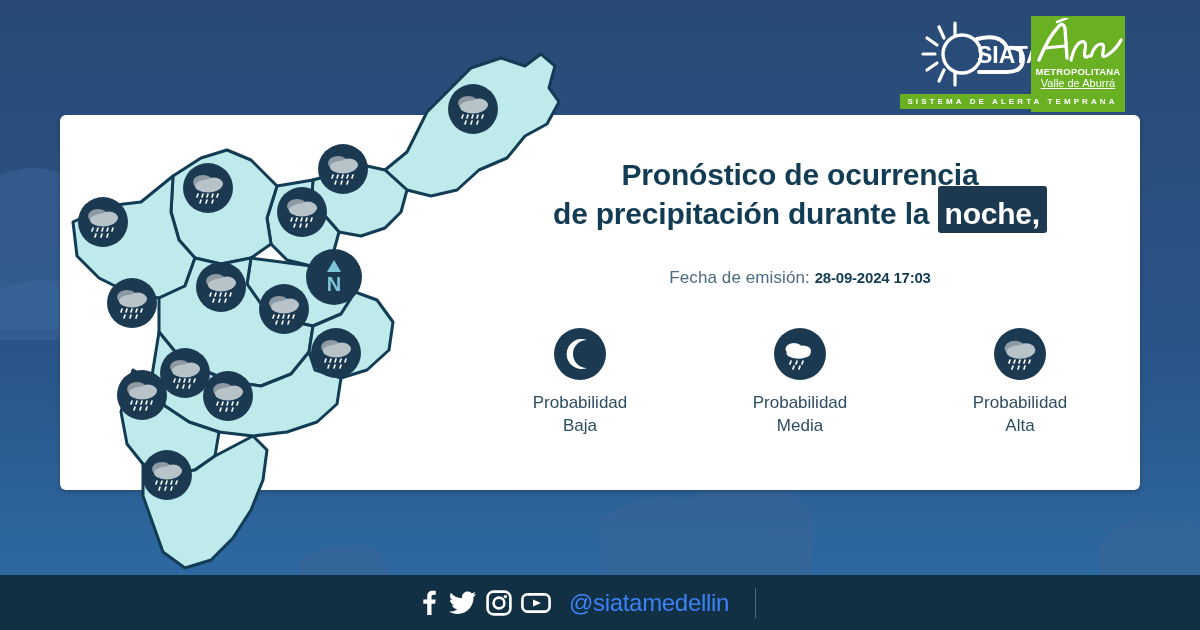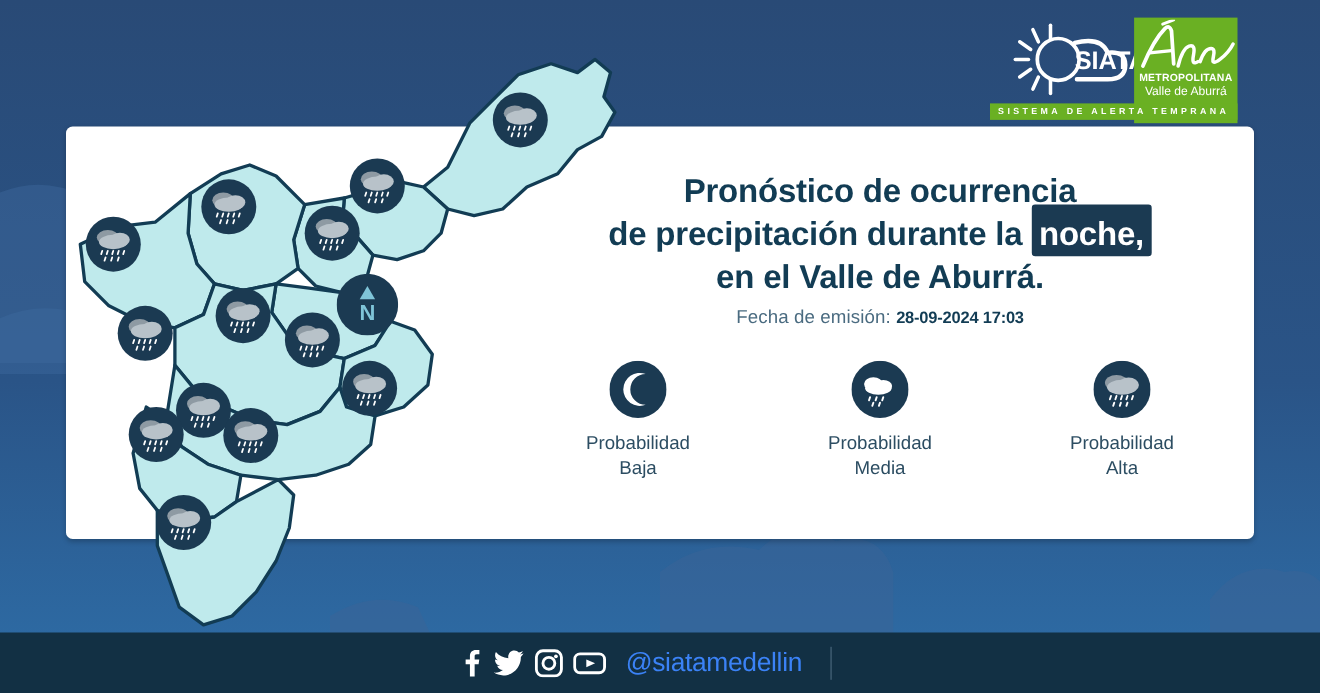--- a/index.html
+++ b/index.html
@@ -54,21 +54,21 @@
     line-height:1.30;
     letter-spacing:-.2px;
   }
   .title .hl {
     background:#1b3a52;
     color:#ffffff;
     padding:11px 7px 3px 7px;
     border-radius:3px;
   }
   .fecha {
-    margin-top:7px;
+    margin-top:35px;
     font-size:17px;
     color:#4a6b80;
     letter-spacing:.1px;
   }
   .fecha .val {
     color:#123c54;
     font-size:15px;
     font-weight:bold;
     letter-spacing:-.2px;
   }
@@ -108,21 +108,21 @@
   }
   .amva-script svg { display:block; width:94px; height:48px; }
   .amva-l1 {
     position:absolute; left:0; top:50px; width:94px;
     text-align:center; color:#fff;
     font-size:9.5px; font-weight:bold; letter-spacing:.2px;
   }
   .amva-l2 {
     position:absolute; left:0; top:61px; width:94px;
     text-align:center; color:#fff;
-    font-size:11px; letter-spacing:0;
+    font-size:11px; letter-spacing:0;text-decoration:underline;
   }
   .tagline {
     position:absolute; left:0; top:80px;
     width:225px; height:15px;
     background:#6ab023;
     color:#ffffff;
     font-size:8px;
     font-weight:bold;
     letter-spacing:3.1px;
     text-align:center;
@@ -489,21 +489,20 @@
     <div class="amva-l2">Valle de Aburrá</div>
   </div>
 
   <div class="tagline">SISTEMA DE ALERTA TEMPRANA</div>
 </div>
 
 <div class="panel">
   <div class="title">
     <div>Pronóstico de ocurrencia</div>
     <div><span>de precipitación durante la </span><span class="hl">noche,</span></div>
-    <div>en el Valle de Aburrá.</div>
   </div>
   <div class="fecha">
     <span>Fecha de emisión:</span>
     <span class="val">28-09-2024 17:03</span>
   </div>
 </div>
 
 <div class="legend">
 
   <div class="legend-item">

